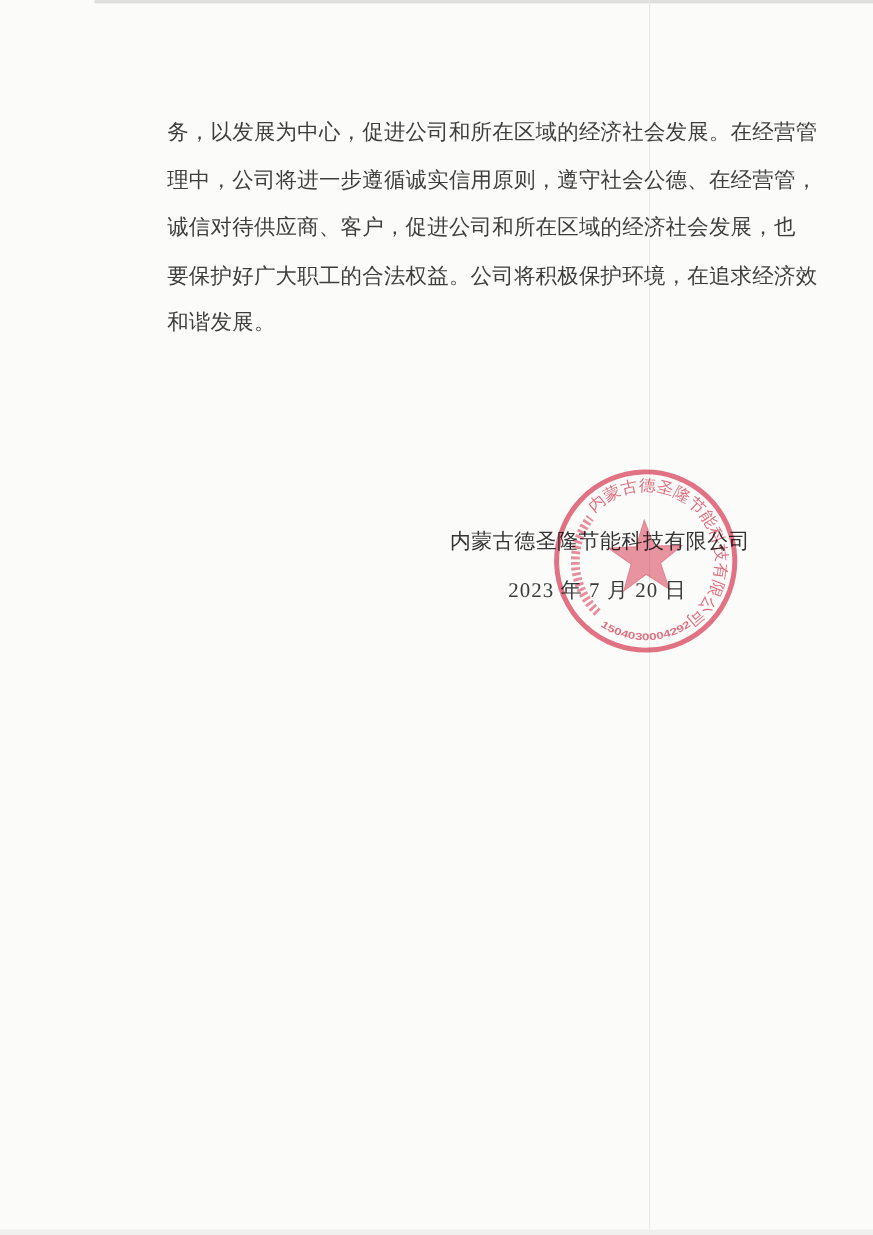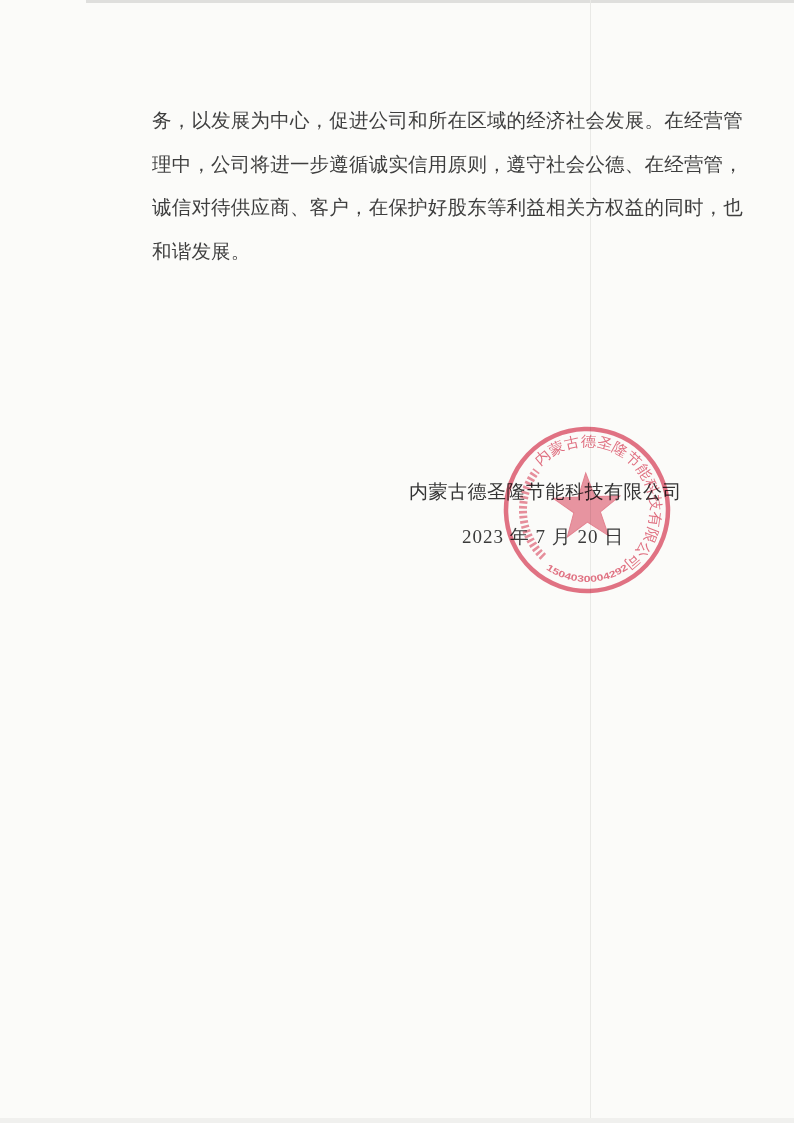--- a/index.html
+++ b/index.html
@@ -38,20 +38,21 @@
     line-height: 33px;
     text-align: justify;
     text-align-last: justify;
     text-justify: inter-character;
     white-space: nowrap;
     margin-left: 40px;
   }
   .doc-line--short {
     text-align: left;
     text-align-last: left;
+    font-family: Liberation Mono, monospace;
   }
   .sig-company {
     position: absolute;
     left: 409px; top: 479px;
     width: 270px;
     color: #343434;
     font-size: 19px;
     letter-spacing: 0.5px;
     white-space: nowrap;
   }
@@ -77,21 +78,22 @@
 </head>
 <body>
 
 <div class="scan-top-edge"></div>
 <div class="scan-fold-line"></div>
 <div class="scan-bottom-edge"></div>
 
 <div class="doc-body">
   <div class="doc-line">务，以发展为中心，促进公司和所在区域的经济社会发展。在经营管</div>
   <div class="doc-line">理中，公司将进一步遵循诚实信用原则，遵守社会公德、在经营管，</div>
-  <div class="doc-line">诚信对待供应商、客户，在保护好股东等利益相关方权益的同时，也</div>
+  <div class="doc-line">诚信对待供应商、客户，促进公司和所在区域的经济社会发展，也</div>
+  <div class="doc-line">要保护好广大职工的合法权益。公司将积极保护环境，在追求经济效</div>
   <div class="doc-line doc-line--short">和谐发展。</div>
 </div>
 
 <div class="sig-company">内蒙古德圣隆节能科技有限公司</div>
 <div class="sig-date">2023 年 7 月 20 日</div>
 
 <svg class="seal" viewBox="0 0 190 190">
 
   <circle cx="95" cy="95" r="81" fill="none" stroke="#dd4f66" stroke-width="4.5" opacity="0.9"></circle>
 

